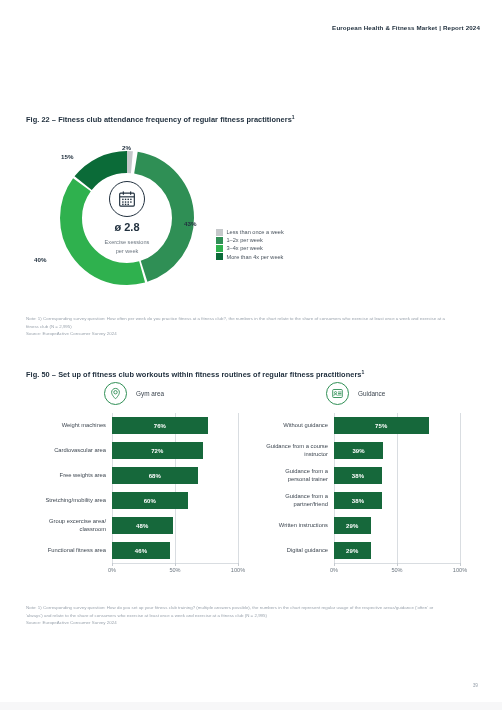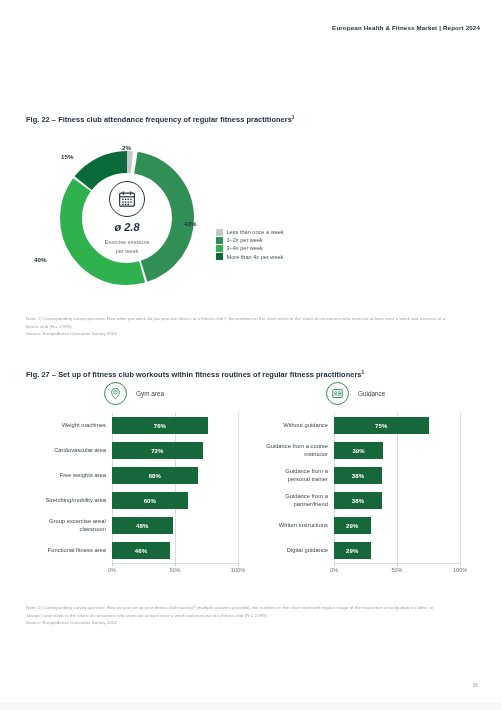--- a/index.html
+++ b/index.html
@@ -104,21 +104,20 @@
     align-items: center;
     justify-content: center;
     margin-bottom: 5px;
   }
   .donut-avg {
     font-size: 11px;
     font-weight: bold;
     color: #22313f;
     line-height: 1;
     margin-bottom: 5px;
-    font-style: italic;
   }
   .donut-sub {
     font-size: 5.6px;
     color: #6d7781;
     text-align: center;
     line-height: 1.5;
   }
 
   .pct-label {
     position: absolute;
@@ -374,21 +373,21 @@
       </div>
     </div>
   </div>
 
   <div class="note" id="fig26-note">
     <span>Note: 1) Corresponding survey question: How often per week do you practice fitness at a fitness club?, the numbers in the chart relate to the share of</span>
     <span>consumers who exercise at least once a week and exercise at a fitness club (N = 2,995)</span>
     <span class="src">Source: EuropeActive Consumer Survey 2024</span>
   </div>
 
-  <div class="fig-title" id="fig27-title"><span>Fig. 27 – Set up of fitness club workouts within fitness routines of regular fitness practitioners</span><span class="sup">1</span></div>
+  <div class="fig-title" id="fig27-title"><span>Fig. 50 – Set up of fitness club workouts within fitness routines of regular fitness practitioners</span><span class="sup">1</span></div>
 
   <div class="panels">
 
     <div class="panel" id="panel-left">
       <div class="panel-head">
         <span class="panel-icon">
           <svg width="13" height="13" viewBox="0 0 24 24">
             <path d="M12 2.6c-4 0-7.2 3.2-7.2 7.2 0 5.3 7.2 12 7.2 12s7.2-6.7 7.2-12c0-4-3.2-7.2-7.2-7.2z" fill="none" stroke="#2f8f55" stroke-width="1.7"></path>
             <circle cx="12" cy="9.7" r="3.1" fill="none" stroke="#2f8f55" stroke-width="1.7"></circle>
           </svg>

